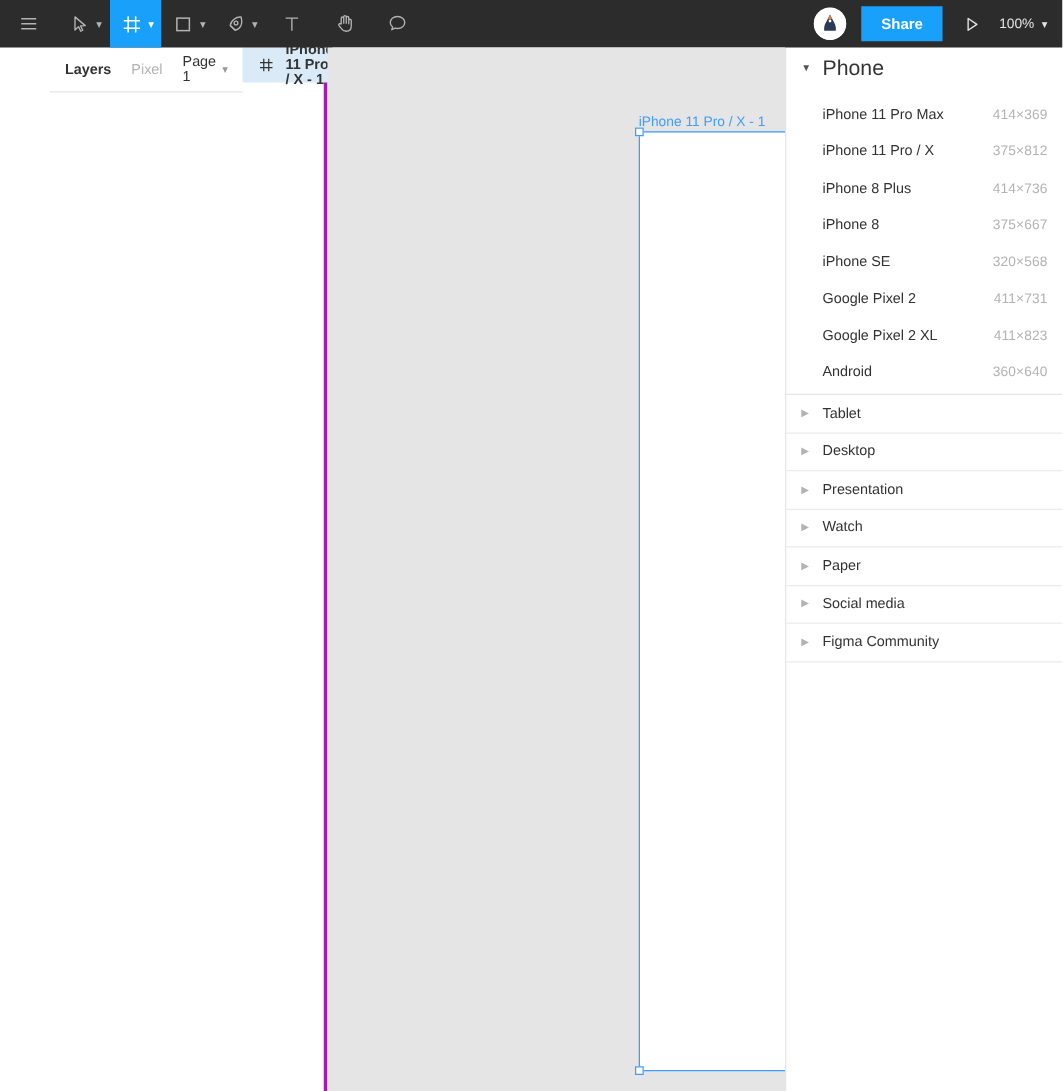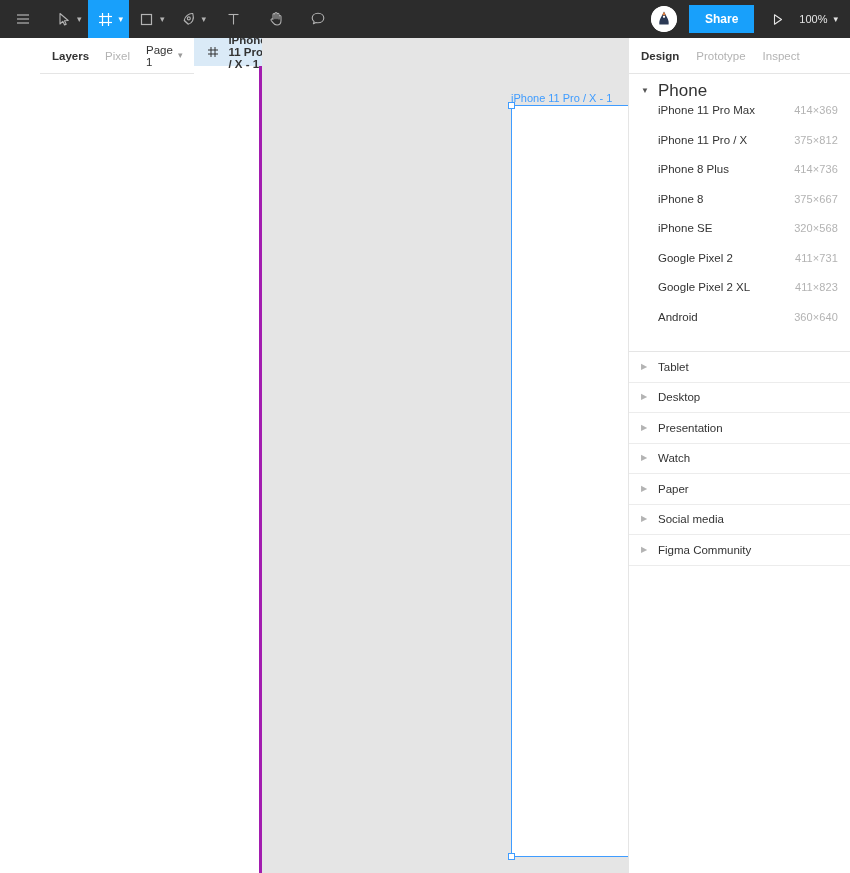--- a/index.html
+++ b/index.html
@@ -169,21 +169,21 @@
   .section-head.expanded { padding-top: 4px; }
   .tri {
     width: 10px; font-size: 8px; color: #555;
     display: inline-block; line-height: 1; margin-right: 7px;
     user-select: none;
   }
   .tri.collapsed { color: #b3b3b3; }
   .section-title { font-size: 17px; color: #333; }
 
   .device-row {
-    height: 29.5px; display: flex; align-items: flex-start;
+    height: 29.5px; display: flex; align-items: flex-end;
     padding: 0 12px 0 29px; cursor: pointer;
   }
   .device-name { font-size: 11.5px; color: #333; }
   .device-size {
     margin-left: auto; font-size: 11px; color: #b3b3b3;
     letter-spacing: 0.1px;
   }
   .divider { height: 1px; background: #e5e5e5; margin: 5px 0 0 0; }
   .cat-row {
     height: 30.5px; display: flex; align-items: center;
@@ -316,25 +316,20 @@
       <div class="frame-label">iPhone 11 Pro / X - 1</div>
       <div class="frame"></div>
       <div class="handle h-tl"></div>
 
       <div class="handle h-bl"></div>
 
       <div class="dim-badge">375 × 812</div>
     </div>
 
     <div class="right-panel">
-      <div class="rp-tabs">
-        <div class="rp-tab active">Design</div>
-        <div class="rp-tab">Prototype</div>
-        <div class="rp-tab">Inspect</div>
-      </div>
 
       <div class="phone-block">
         <div class="section-head expanded">
           <span class="tri">▼</span>
           <span class="section-title">Phone</span>
         </div>
 
         <div class="device-row">
           <span class="device-name">iPhone 11 Pro Max</span>
           <span class="device-size">414×369</span>

